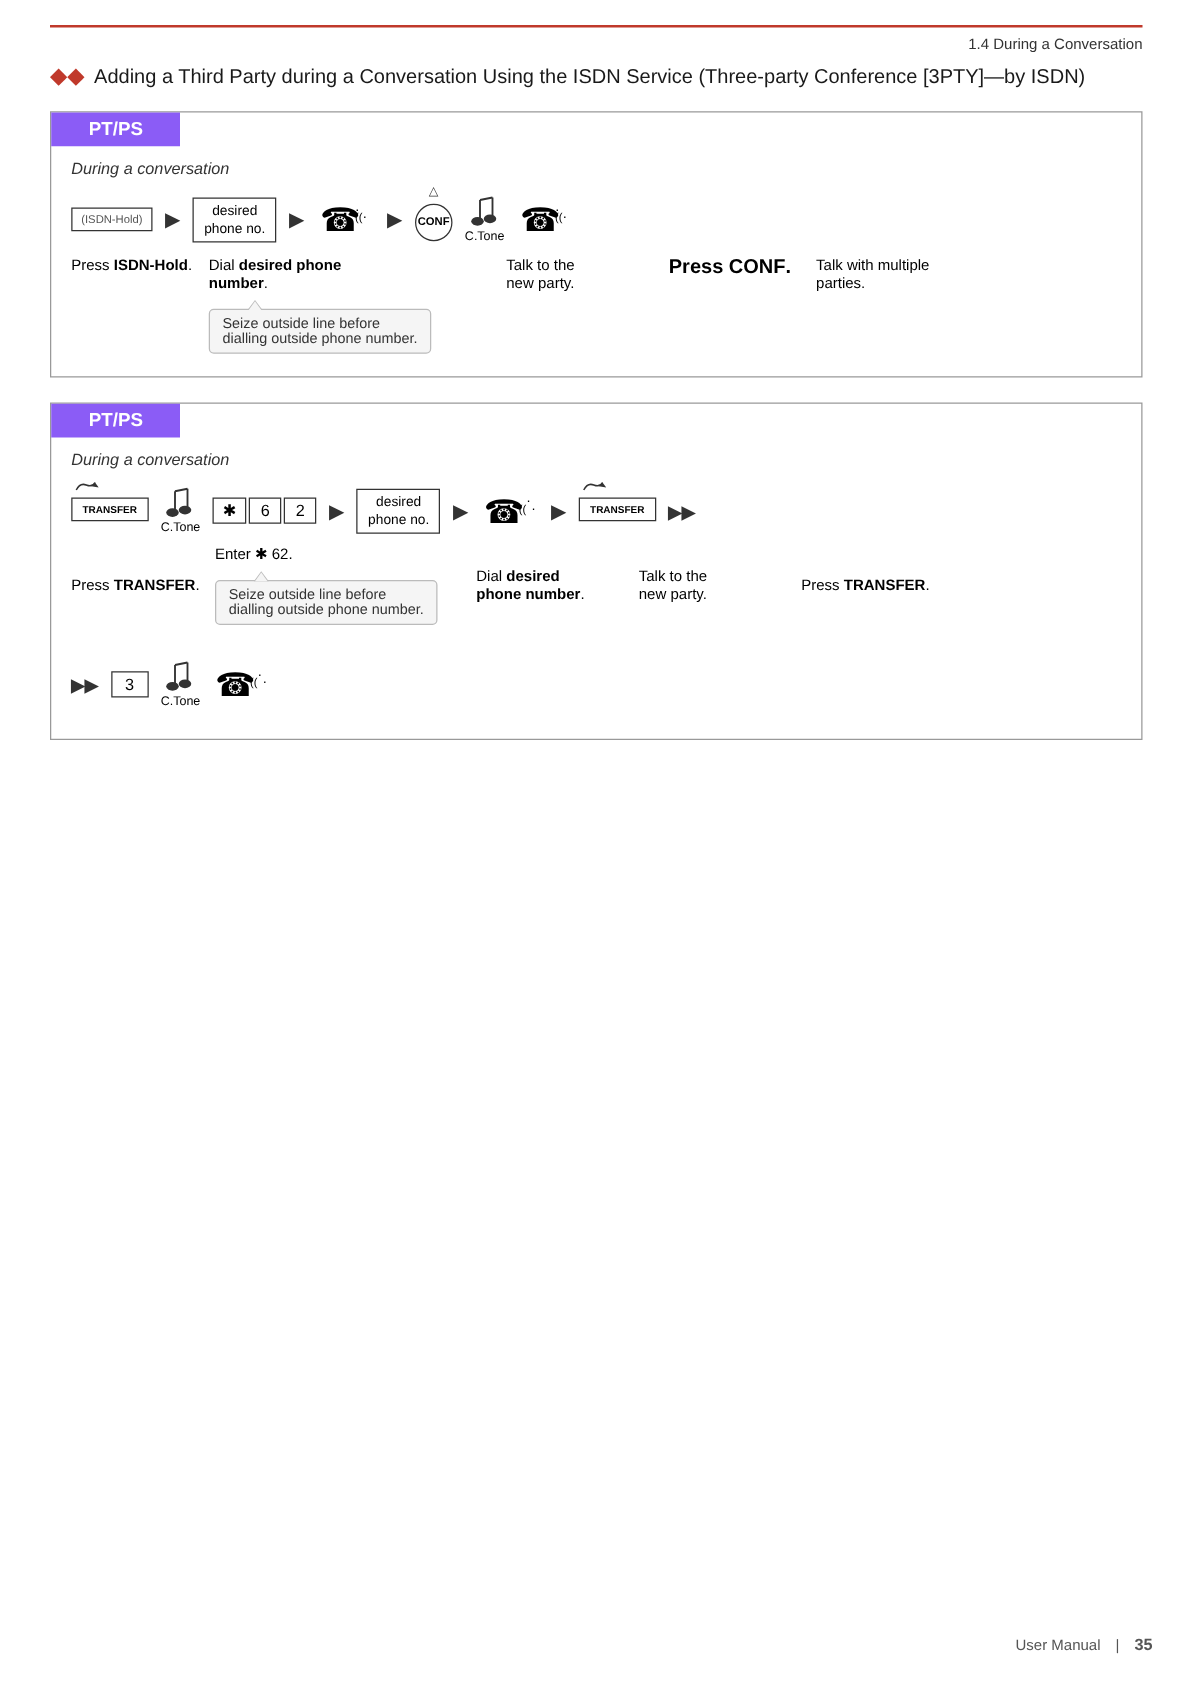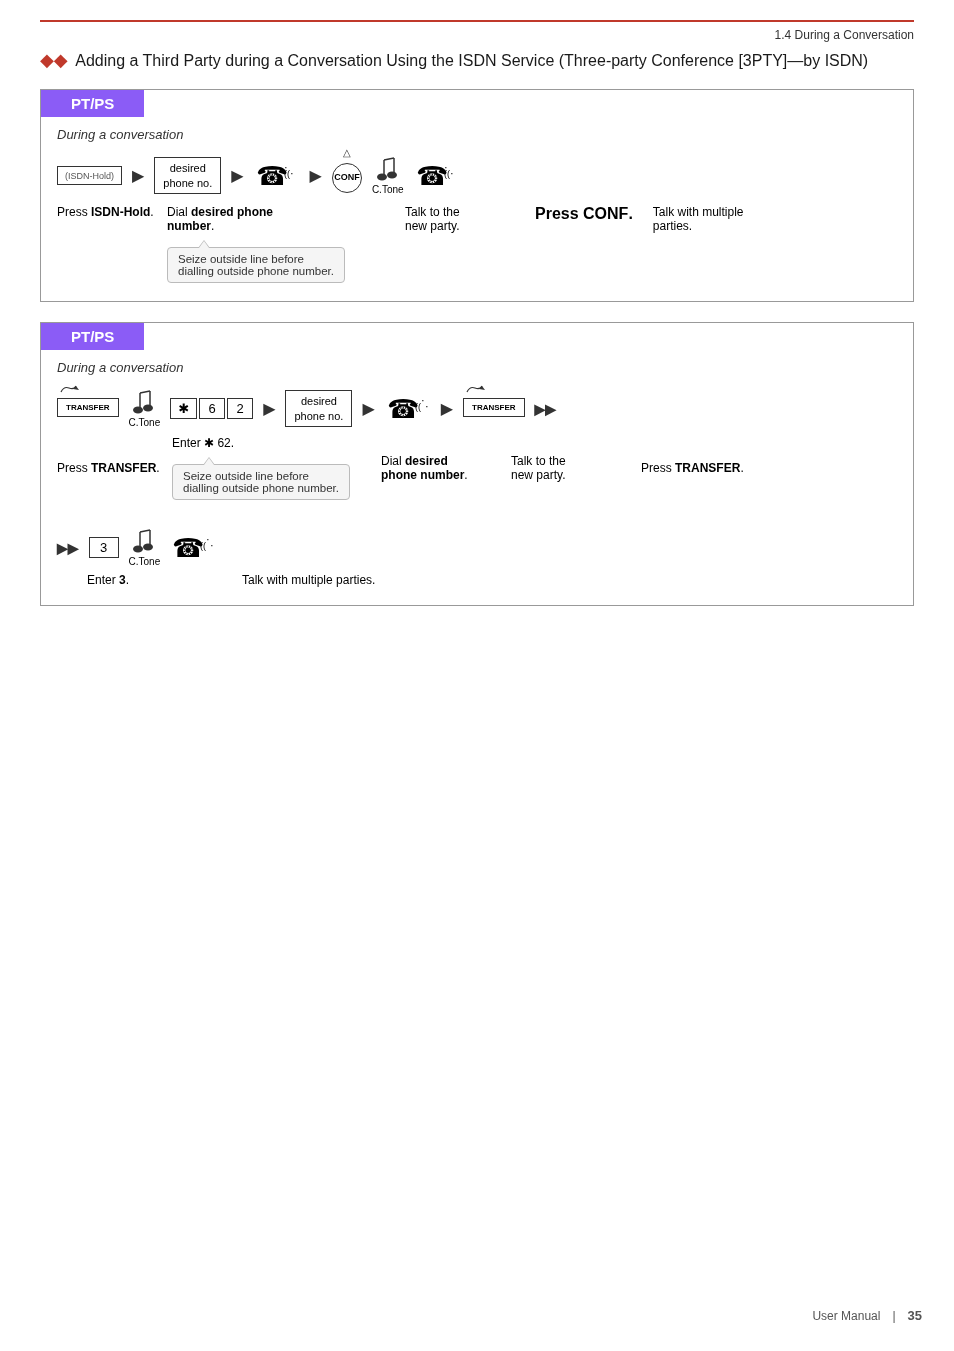--- a/index.html
+++ b/index.html
@@ -413,28 +413,20 @@
         <div class="flow-item">
           <svg width="46" height="38" viewBox="0 0 46 38">
             <text x="2" y="28" font-size="26" font-family="Arial">☎</text>
             <text x="30" y="20" font-size="9" font-family="Arial">((</text>
             <text x="36" y="14" font-size="11" font-family="Arial">·</text>
             <text x="40" y="20" font-size="11" font-family="Arial">·</text>
           </svg>
         </div>
       </div>
 
-      <div style="display:flex; align-items:flex-start; margin-top:4px;">
-        <div style="min-width:105px; font-size:12px; text-align:left; margin-left:30px;">
-          Enter <strong>3</strong>.
-        </div>
-        <div style="min-width:200px; font-size:12px; text-align:left; margin-left:50px;">
-          Talk with multiple parties.
-        </div>
-      </div>
     </div>
   </div>
 
   <div class="footer-area">
     <span>User Manual</span>
     <span style="margin: 0 4px;">|</span>
     <span class="page-num">35</span>
   </div>
 </div>
 

